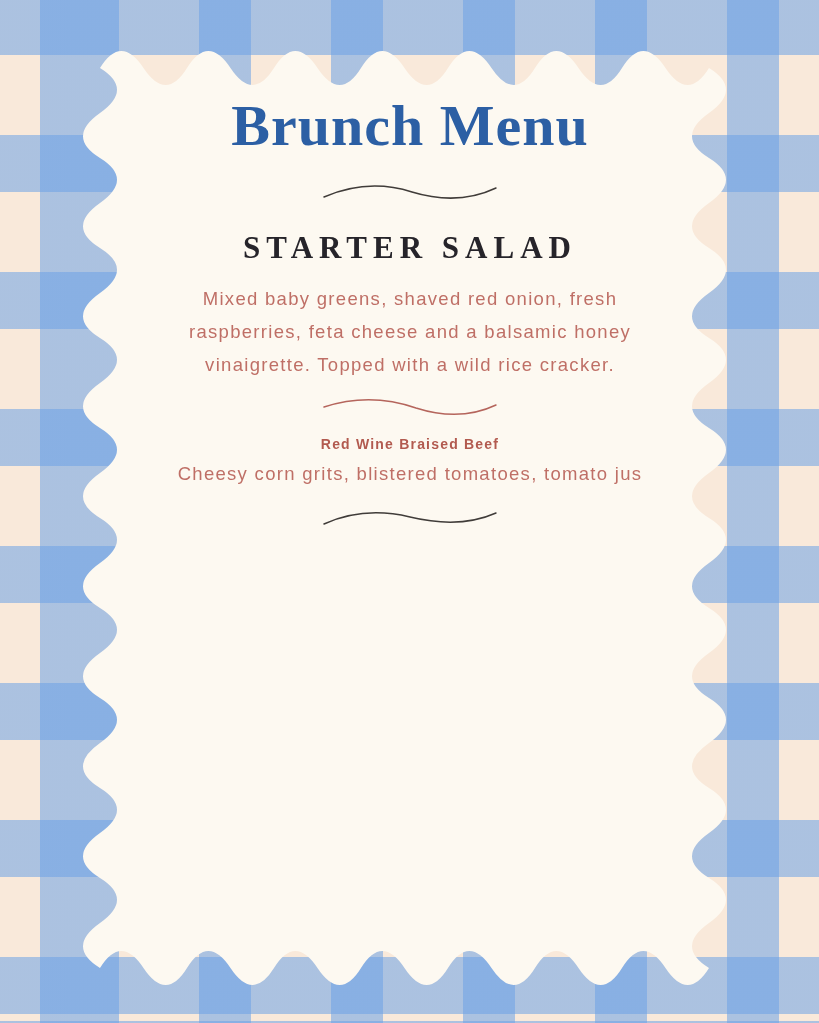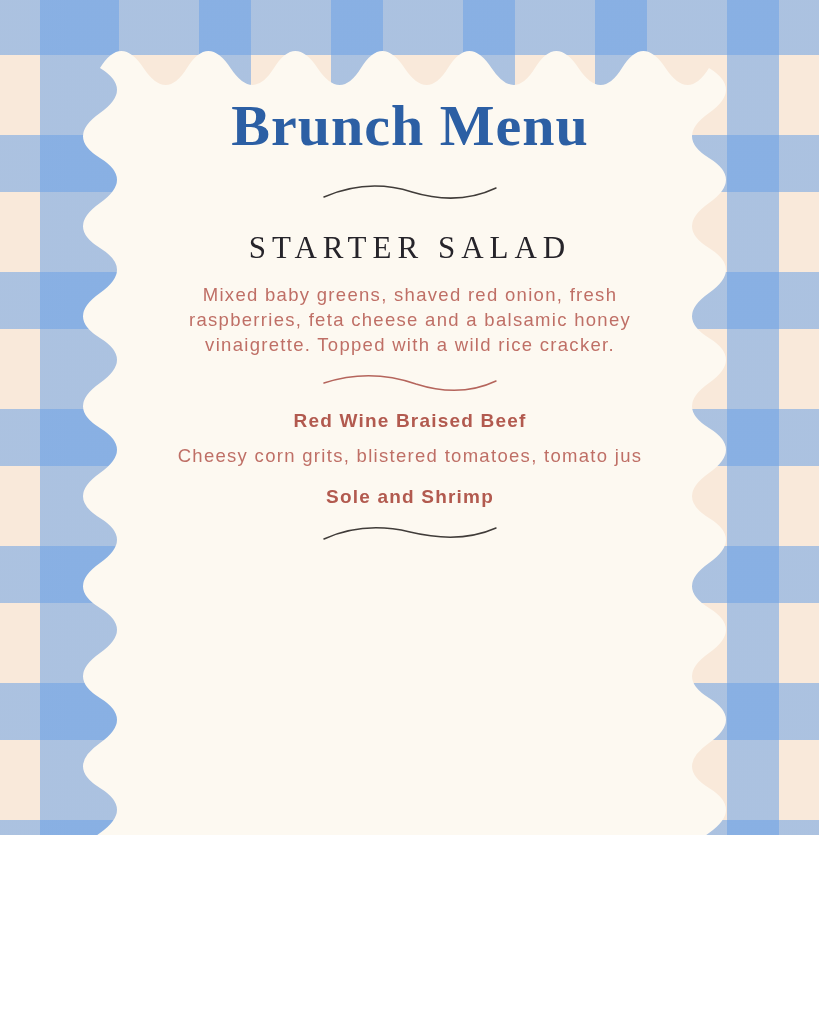--- a/index.html
+++ b/index.html
@@ -2,21 +2,21 @@
 <html><head>
 <meta charset="utf-8">
 <style>
   html, body { margin: 0; padding: 0; }
   body { font-family: "Liberation Sans", sans-serif; }
 
   
   .stage {
     position: relative;
     width: 819px;
-    height: 835px;
+    height: 1023px;
     overflow: hidden;
     background-color: #f9e9da;
     
     background-image:
       repeating-linear-gradient(90deg,
         rgba(108,162,230,0.55) 0 52px, rgba(108,162,230,0) 52px 132px),
       repeating-linear-gradient(180deg,
         rgba(108,162,230,0.55) 0 57px, rgba(108,162,230,0) 57px 137px);
     background-position: 67px 0, 0 -2px;
   }
@@ -44,55 +44,55 @@
     font-family: "Liberation Serif", serif;
     font-weight: 600;
     font-size: 58px;
     line-height: 68px;
     letter-spacing: 1px;
     color: #2c5fa4;
   }
   .section-heading {
     margin: 0;
     font-family: "Liberation Serif", serif;
-    font-weight: 400;
+    font-weight: 700;
     font-size: 31px;
     line-height: 36px;
     letter-spacing: 6px;
     color: #26242a;
   }
   .h-salad   { margin-top: 26px; }
   .h-entree  { margin-top: 24px; }
   .h-dessert { margin-top: 28px; }
 
   .body-text {
     margin: 0;
     font-size: 18.5px;
-    line-height: 25px;
+    line-height: 33px;
     letter-spacing: 1.3px;
     color: #bf6f66;
     white-space: pre-line;
   }
   .desc-salad   { margin-top: 16px; }
   .sub-entree   { margin-top: 6px; }
   .desc-dessert { margin-top: 16px; }
 
   .menu-item { margin: 0; }
   .item-1 { margin-top: 15px; }
   .item-2 { margin-top: 20px; }
   .item-3 { margin-top: 18px; }
   .item-name {
     margin: 0;
-    font-size: 19px;
+    font-size: 14px;
     line-height: 21px;
     font-weight: bold;
     letter-spacing: 1.2px;
     color: #b25a4f;
   }
-  .item-desc { margin-top: 12px; text-align: center; }
+  .item-desc { margin-top: 2px; text-align: center; }
 
   
   .divider { display: block; margin-left: auto; margin-right: auto; }
   .div-1 { margin-top: 22px; }
   .div-2 { margin-top: 16px; }
   .div-3 { margin-top: 16px; }
 </style>
 </head>
 <body>
 
@@ -135,21 +135,20 @@
 
       <section>
 
         <div class="menu-item item-1">
           <h3 class="item-name">Red Wine Braised Beef</h3>
           <p class="body-text item-desc">Cheesy corn grits, blistered tomatoes, tomato jus</p>
         </div>
 
 
         <div class="menu-item item-3">
-          <h3 class="item-name">Sole and Shrimp</h3>
         </div>
       </section>
 
       <svg class="divider div-3" width="180" height="22" viewBox="0 0 180 22" aria-hidden="true">
         <path d="M4 16 Q 44 -2 90 9 Q 140 21 176 5" fill="none" stroke="#403c39" stroke-width="1.5" stroke-linecap="round"></path>
       </svg>
 
 
     </div>
   </div>

